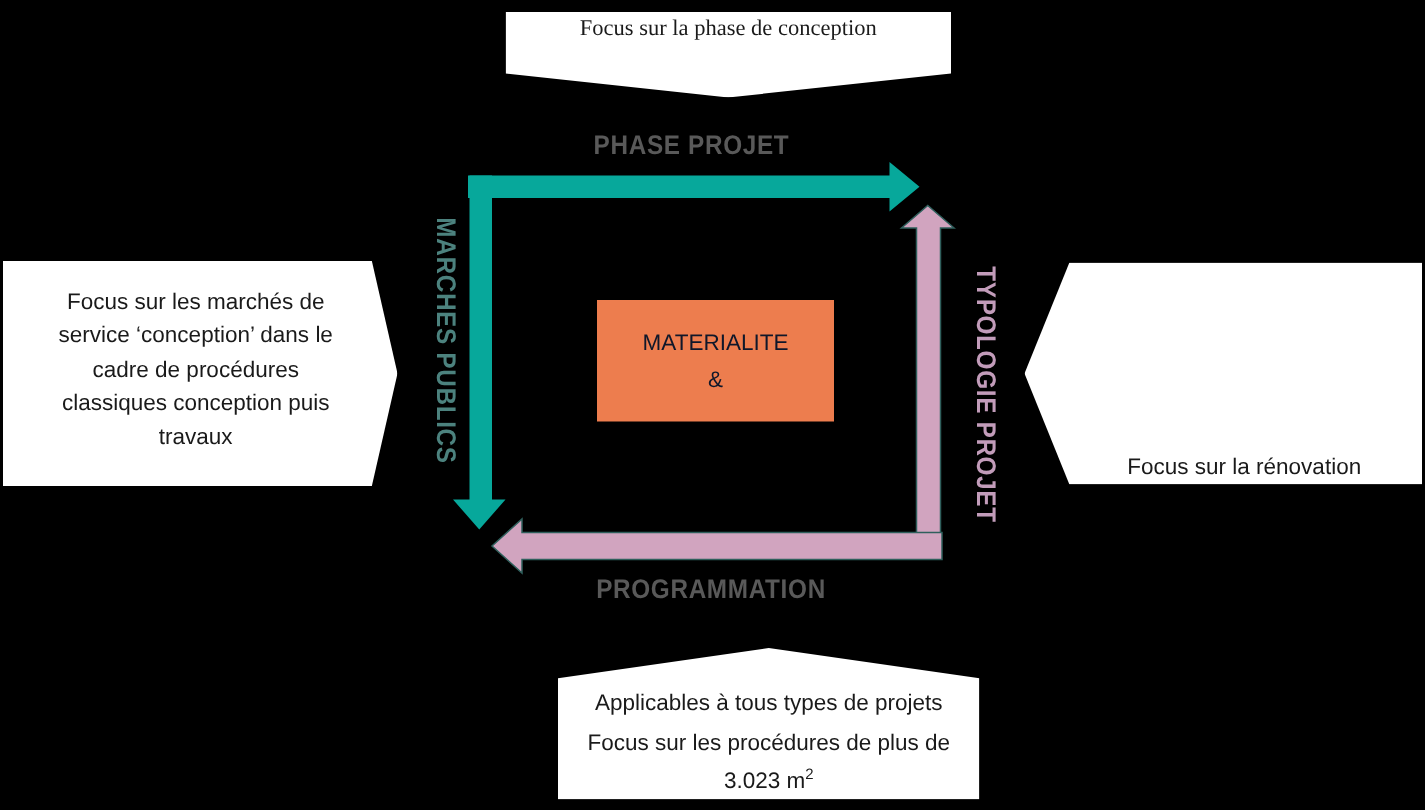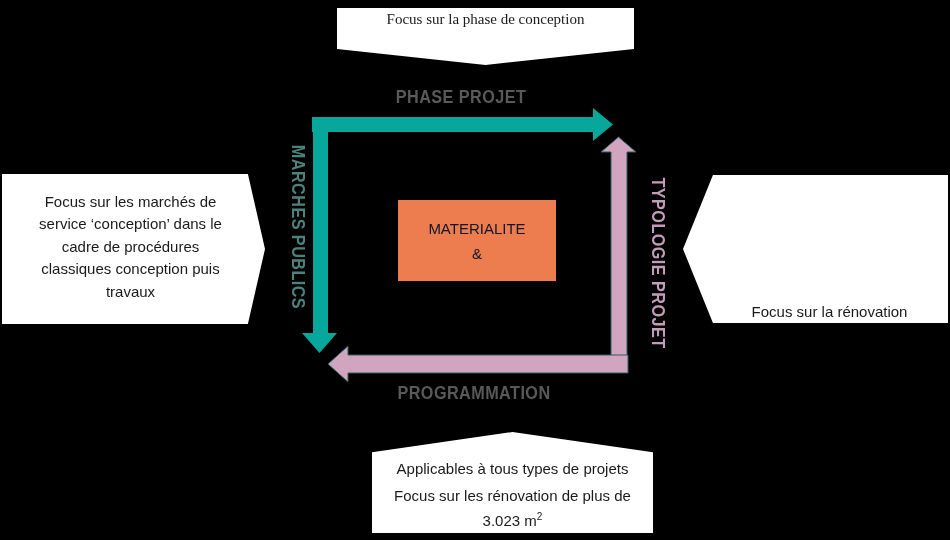--- a/index.html
+++ b/index.html
@@ -83,21 +83,21 @@
 cadre de procédures
 classiques conception puis
 travaux</span></div>
 
   <div class="callout callout-right">
     <span>Focus sur la rénovation</span>
   </div>
 
   <div class="callout callout-bottom">
     <p>Applicables à tous types de projets</p>
-    <p><span>Focus sur les rénovation de plus de</span><br>
+    <p><span>Focus sur les procédures de plus de</span><br>
       <span>3.023 m</span><sup>2</sup>
     </p>
   </div>
 
   <div class="center-box">
     <div>MATERIALITE</div>
     <div>&amp;</div>
   </div>
 
   <div class="axis-label axis-h lbl-gray lbl-phase">PHASE PROJET</div>

